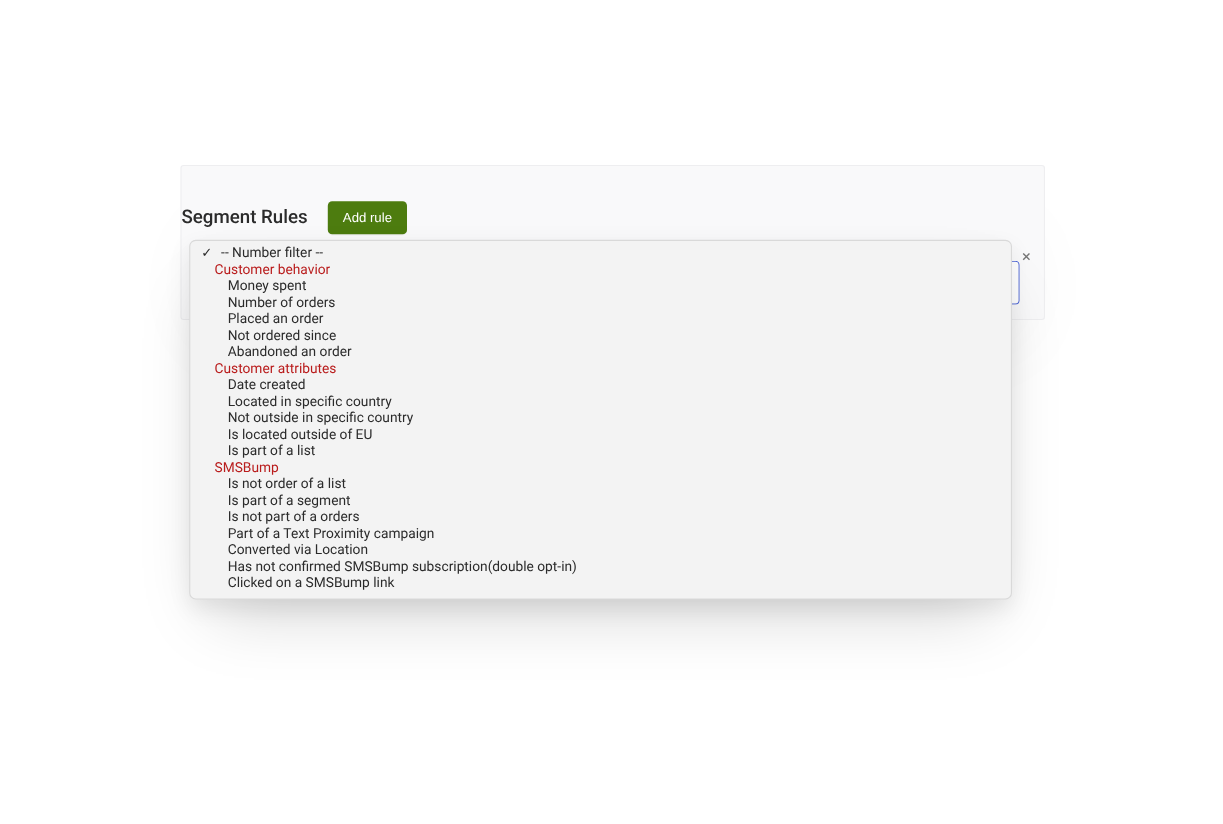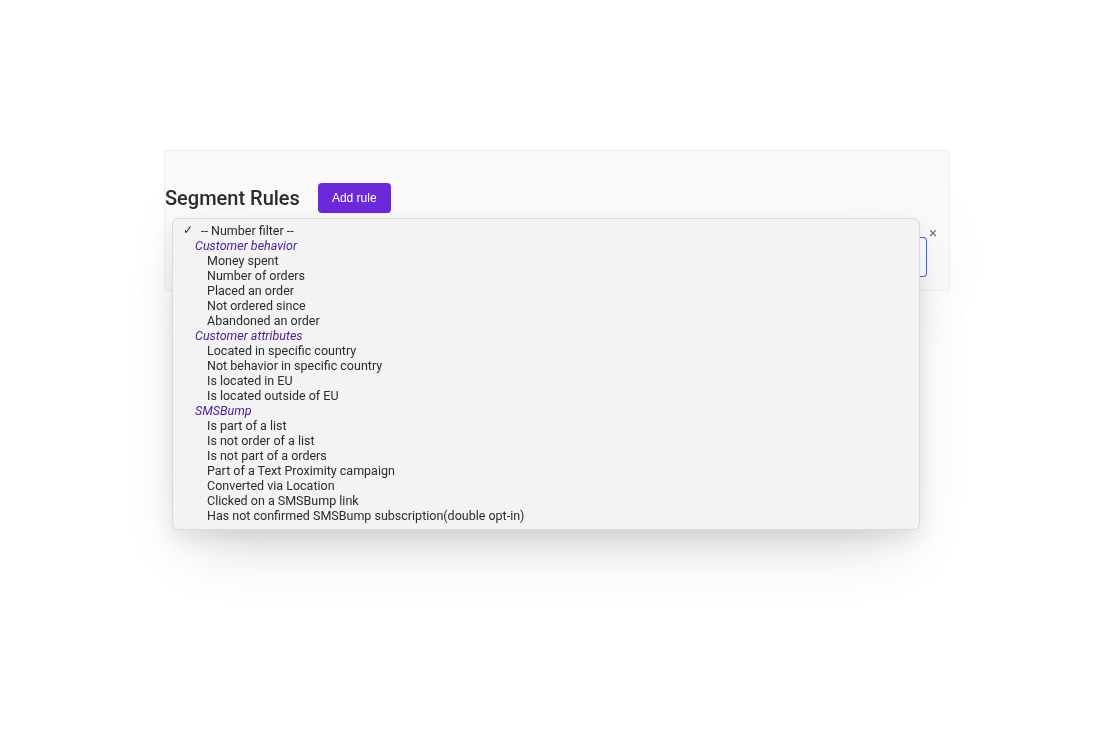--- a/index.html
+++ b/index.html
@@ -32,28 +32,28 @@
 
   .header-row {
     position: absolute;
     left: 0px;
     top: 32px;
     display: flex;
     align-items: center;
   }
 
   .section-title {
-    font-size: 20px;
+    font-size: 17px;
     color: #2b2b2b;
     font-weight: 500;
     margin-right: 18px;
   }
 
   .add-rule-btn {
-    background: #6d28d9;
+    background: #4d7c0f;
     color: #ffffff;
     border: none;
     border-radius: 4px;
     font-size: 12px;
     padding: 8px 14px;
     cursor: pointer;
     box-shadow: 0 1px 0 rgba(0,0,0,0.04);
   }
 
   .close-x {
@@ -105,24 +105,23 @@
     white-space: nowrap;
     position: relative;
   }
 
   .dd-option {
     color: #2b2b2b;
     cursor: pointer;
   }
 
   .dd-group {
-    color: #4c1d95;
+    color: #b91c1c;
     cursor: default;
     padding-left: 22px;
-    font-style: italic;
   }
 
   .dd-check {
     position: absolute;
     left: 10px;
     top: 0;
     font-size: 12px;
     color: #2b2b2b;
   }
 
@@ -148,25 +147,26 @@
 <div class="dropdown-panel" id="dropdown-panel">
 
 <div class="dd-row dd-option dd-selected"><span class="dd-check">✓</span><span>-- Number filter --</span></div>
     <div class="dd-row dd-group">Customer behavior</div>
     <div class="dd-row dd-option">Money spent</div>
     <div class="dd-row dd-option">Number of orders</div>
     <div class="dd-row dd-option">Placed an order</div>
     <div class="dd-row dd-option">Not ordered since</div>
     <div class="dd-row dd-option">Abandoned an order</div>
     <div class="dd-row dd-group">Customer attributes</div>
+    <div class="dd-row dd-option">Date created</div>
     <div class="dd-row dd-option">Located in specific country</div>
-    <div class="dd-row dd-option">Not behavior in specific country</div>
-    <div class="dd-row dd-option">Is located in EU</div>
+    <div class="dd-row dd-option">Not outside in specific country</div>
     <div class="dd-row dd-option">Is located outside of EU</div>
+    <div class="dd-row dd-option">Is part of a list</div>
     <div class="dd-row dd-group">SMSBump</div>
-    <div class="dd-row dd-option">Is part of a list</div>
     <div class="dd-row dd-option">Is not order of a list</div>
+    <div class="dd-row dd-option">Is part of a segment</div>
     <div class="dd-row dd-option">Is not part of a orders</div>
     <div class="dd-row dd-option">Part of a Text Proximity campaign</div>
     <div class="dd-row dd-option">Converted via Location</div>
+    <div class="dd-row dd-option">Has not confirmed SMSBump subscription(double opt-in)</div>
     <div class="dd-row dd-option">Clicked on a SMSBump link</div>
-    <div class="dd-row dd-option">Has not confirmed SMSBump subscription(double opt-in)</div>
   </div>
 
 </body></html>

